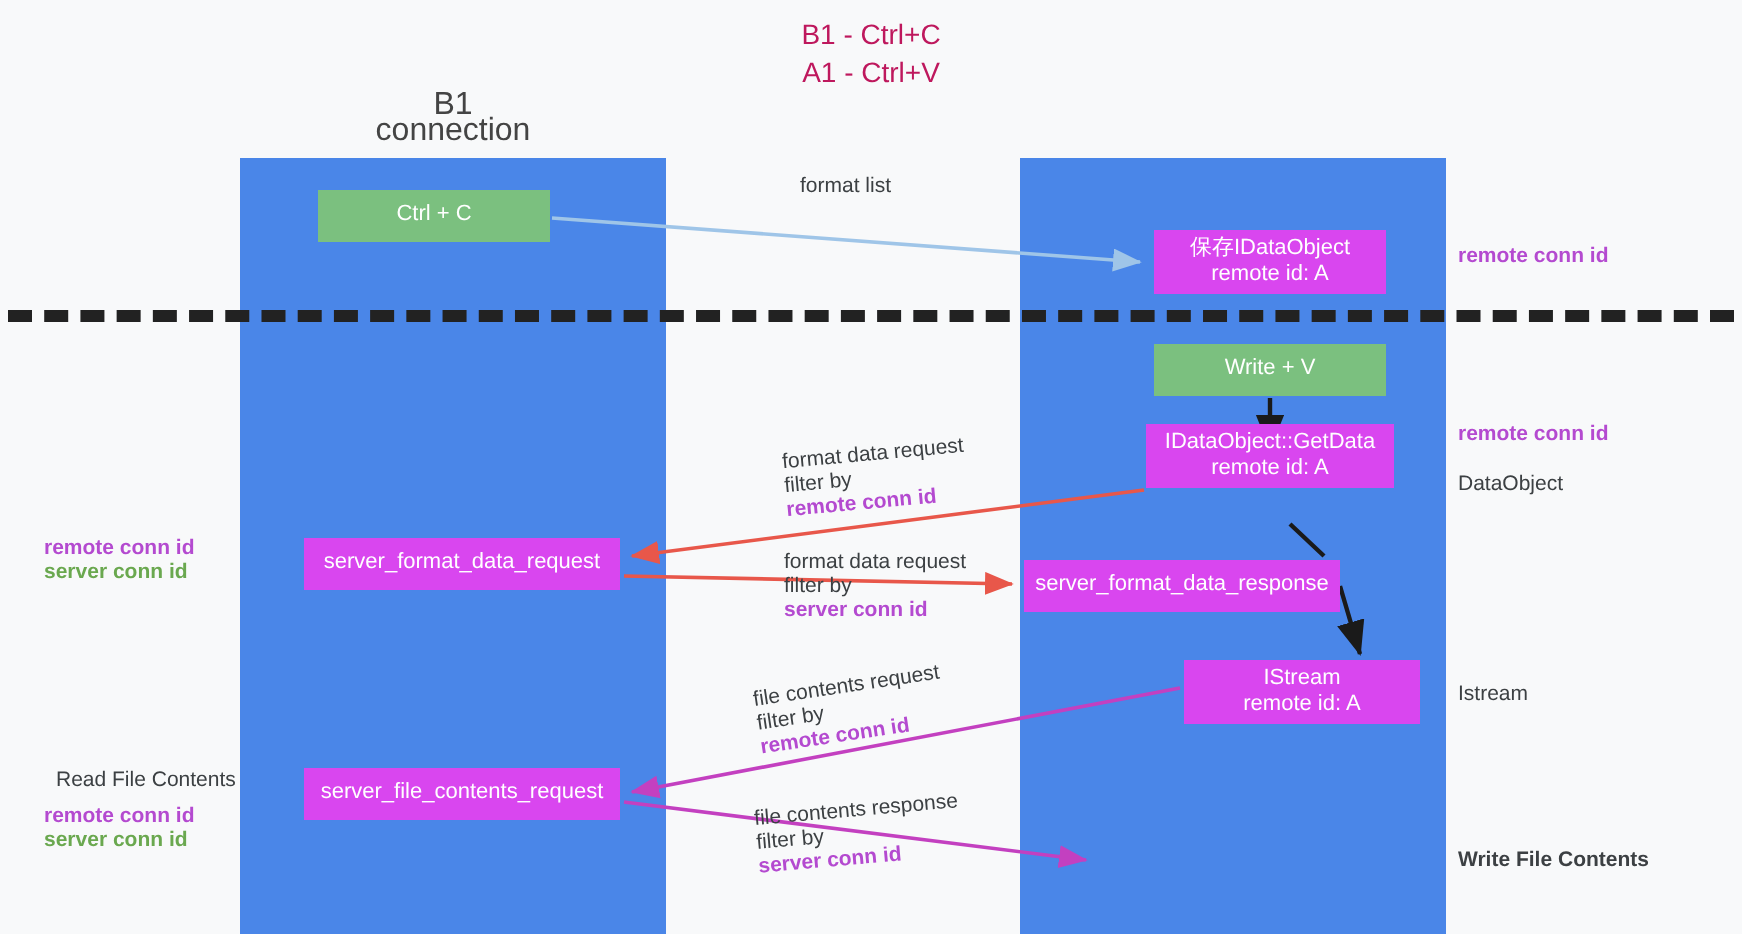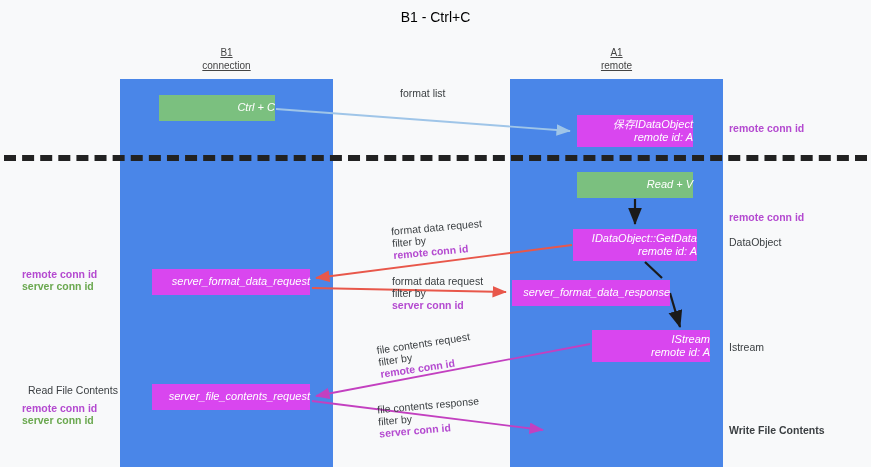--- a/index.html
+++ b/index.html
@@ -12,49 +12,48 @@
   .stage{position:absolute;left:0;top:0;width:871px;height:467px;}
 
   
   .lane{position:absolute;background:#4a86e8;}
   #lane-b1{left:120px;top:79px;width:213px;height:388px;}
   #lane-a1{left:510px;top:79px;width:213px;height:388px;}
 
   
   .lane-head{
     position:absolute;text-align:center;color:#444;
-    font-size:10px;line-height:13px;width:213px;text-decoration:underline;
+    font-size:16px;line-height:13px;width:213px;
   }
   #head-b1{left:120px;top:46px;}
   #head-a1{left:510px;top:46px;}
   .lane-head .l2{display:block;}
 
   
   #title{
     position:absolute;left:0;top:8px;width:871px;text-align:center;
-    color:#000000;font-size:14px;line-height:19px;
+    color:#be185d;font-size:14px;line-height:19px;
   }
   #title span{display:block;}
 
   
   .node{
     position:absolute;box-sizing:border-box;
-    display:flex;flex-direction:column;align-items:flex-end;justify-content:center;
+    display:flex;flex-direction:column;align-items:center;justify-content:center;
     color:#ffffff;font-size:11px;line-height:13.5px;text-align:center;
     z-index:6;
-    font-style:italic;
   }
   .node.green{background:#7bc07f;}
   .node.orange{background:#d946ef;}
   .node .sub{display:block;}
 
   #n-ctrlc{left:159px;top:95px;width:116px;height:26px;}
   #n-saveido{left:577px;top:115px;width:116px;height:32px;}
   #n-ctrlv{left:577px;top:172px;width:116px;height:26px;}
-  #n-getdata{left:573px;top:229px;width:124px;height:32px;}
+  #n-getdata{left:573px;top:212px;width:124px;height:32px;}
   #n-sfdreq{left:152px;top:269px;width:158px;height:26px;}
   #n-sfdres{left:512px;top:280px;width:158px;height:26px;}
   #n-istream{left:592px;top:330px;width:118px;height:32px;}
   #n-sfcreq{left:152px;top:384px;width:158px;height:26px;}
   #n-sfcres{left:548px;top:417px;width:158px;height:26px;}
 
   
   #divider{
     position:absolute;left:4px;top:155px;width:863px;height:0;
     border-top:6px dashed #222;z-index:9;
@@ -91,29 +90,26 @@
   #l-fcres{left:378px;top:399px;transform:rotate(-5deg);}
   #l-fcres span{display:block;}
 </style>
 </head>
 <body>
 
 <div class="stage">
 
   <div id="title">
     <span>B1 - Ctrl+C</span>
+    <span>A1 - Ctrl+V</span>
   </div>
 
   <div id="head-b1" class="lane-head">
     <span>B1</span>
     <span class="l2">connection</span>
-  </div>
-  <div id="head-a1" class="lane-head">
-    <span>A1</span>
-    <span class="l2">remote</span>
   </div>
 
   <div id="lane-b1" class="lane"></div>
   <div id="lane-a1" class="lane"></div>
 
   <svg id="wires" viewBox="0 0 871 467">
     <defs>
       <marker id="ah-blue" markerWidth="9" markerHeight="9" refX="7.5" refY="3.2" orient="auto">
         <path d="M0,0 L8,3.2 L0,6.4 z" fill="#9fc5e8"></path>
       </marker>
@@ -150,21 +146,21 @@
   <div id="n-ctrlc" class="node green">
     <span>Ctrl + C</span>
   </div>
 
   <div id="n-saveido" class="node orange">
     <span>保存IDataObject</span>
     <span class="sub">remote id: A</span>
   </div>
 
   <div id="n-ctrlv" class="node green">
-    <span>Read + V</span>
+    <span>Write + V</span>
   </div>
 
   <div id="n-getdata" class="node orange">
     <span>IDataObject::GetData</span>
     <span class="sub">remote id: A</span>
   </div>
 
   <div id="n-sfdreq" class="node orange">
     <span>server_format_data_request</span>
   </div>

